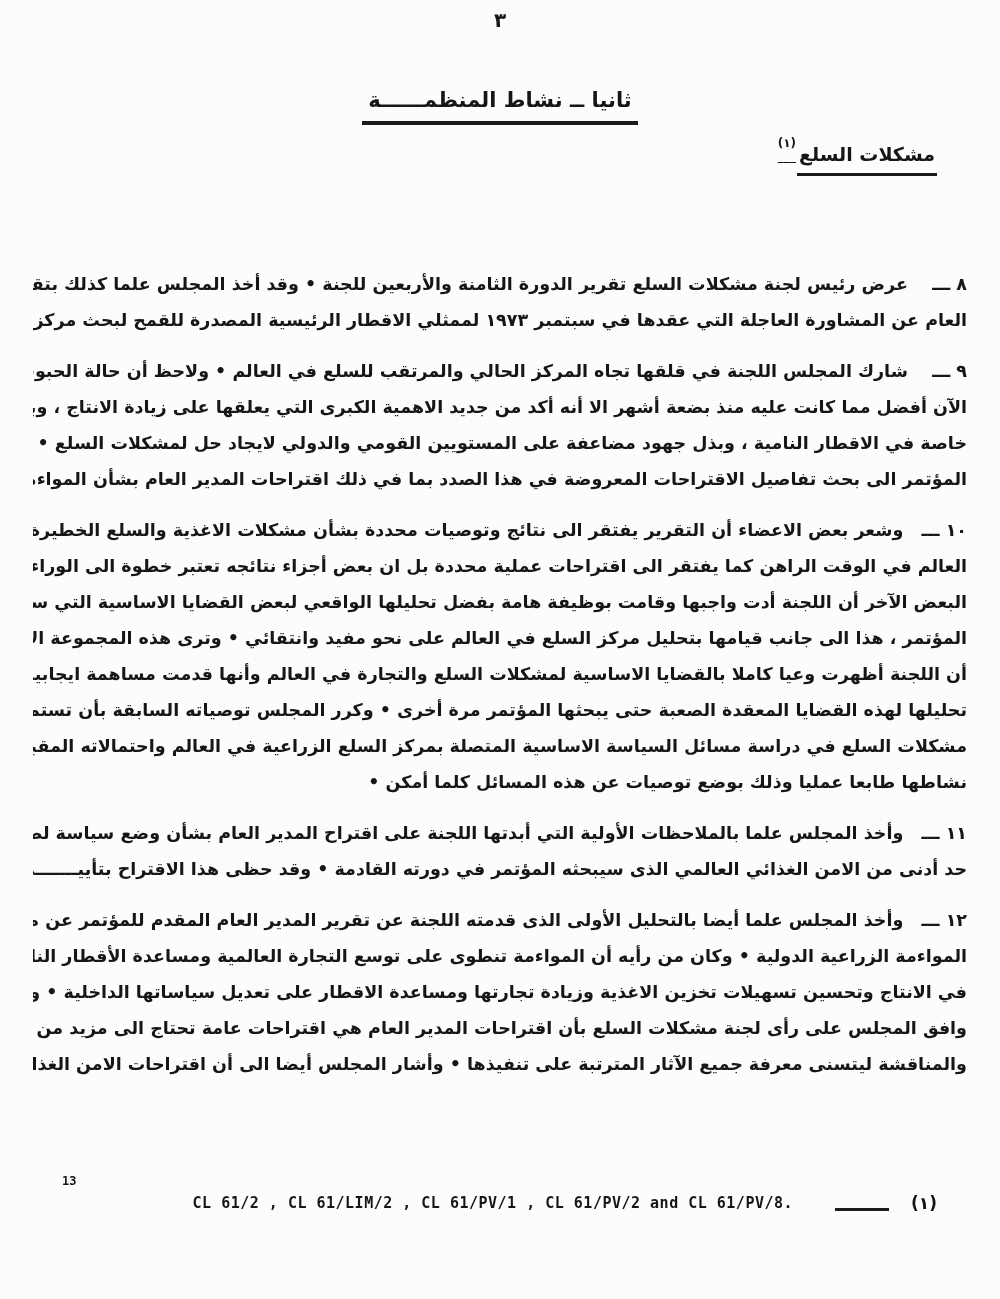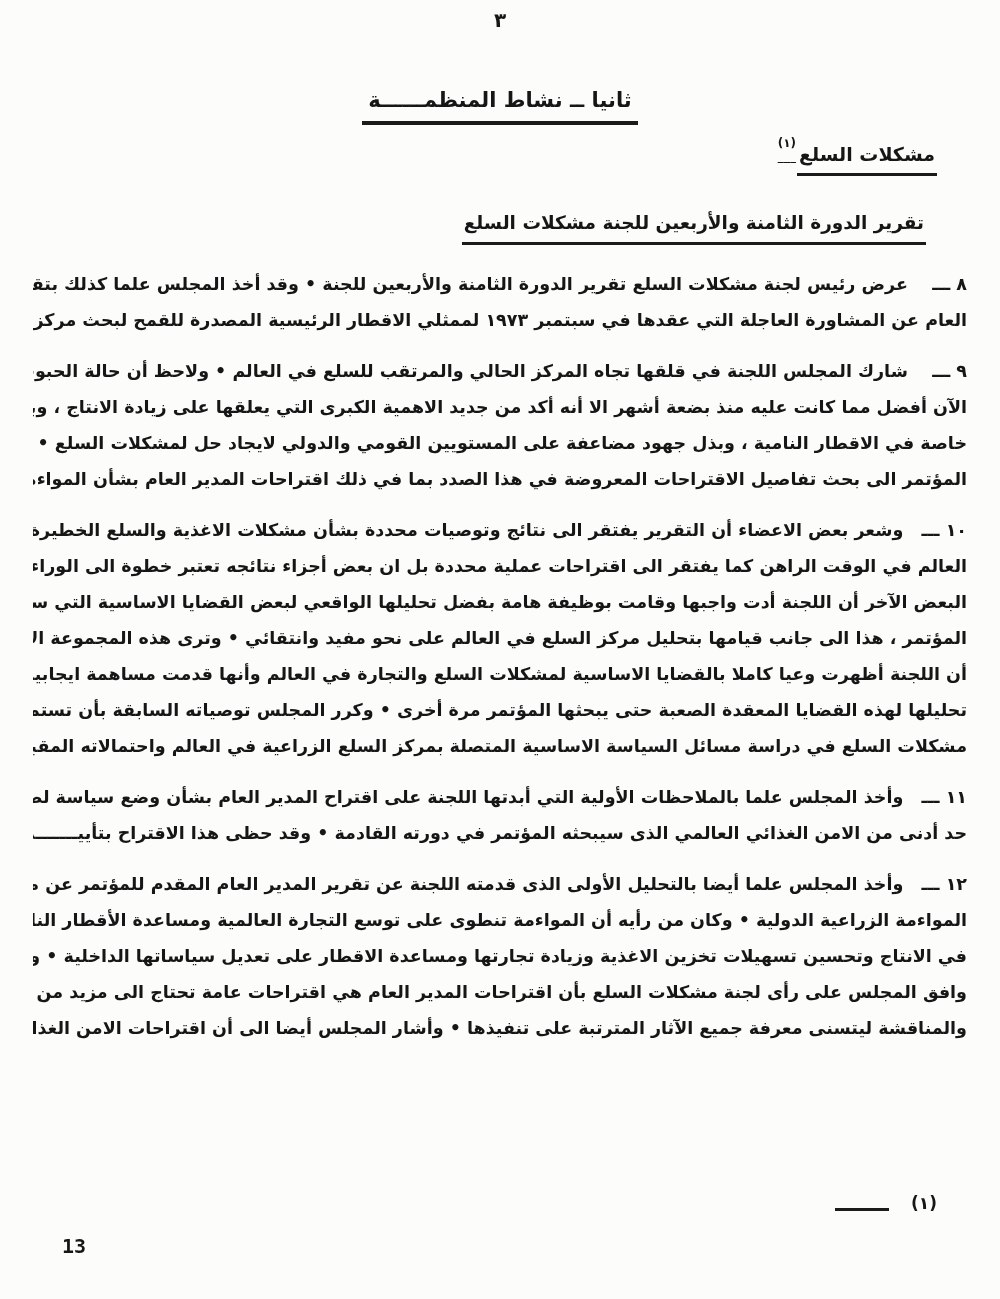--- a/index.html
+++ b/index.html
@@ -111,79 +111,78 @@
     direction: ltr;
     unicode-bidi: embed;
     font-family: "DejaVu Sans Mono", monospace;
     font-size: 15px;
     font-weight: bold;
     line-height: 22px;
     letter-spacing: 0.5px;
   }
   .page-num-bottom {
     position: absolute;
-    top: 1234px;
+    top: 1174px;
     left: 62px;
     font-family: "DejaVu Sans Mono", monospace;
-    font-size: 20px;
+    font-size: 12px;
     font-weight: bold;
   }
 </style>
 </head>
 <body>
 
 <div class="page">
 
   <div class="page-num-top">٣</div>
 
   <h1 class="section-heading">
     <span class="underline">ثانيا ــ نشاط المنظمــــــة</span>
   </h1>
 
   <h2 class="doc-title">
     <span class="underline">مشكلات السلع</span><sup>(١)</sup>
   </h2>
 
-  <h3 class="doc-subtitle">
-    <span class="underline">تقرير الدورة الثامنة والأربعين للجنة مشكلات السلع</span>
-  </h3>
 
   <div class="body-text" id="paragraphs">
       <div class="paragraph">
         <div class="line">٨ ـــ&nbsp;&nbsp;&nbsp; عرض رئيس لجنة مشكلات السلع تقرير الدورة الثامنة والأربعين للجنة • وقد أخذ المجلس علما كذلك بتقرير المديـــــر</div>
         <div class="line">العام عن المشاورة العاجلة التي عقدها في سبتمبر ١٩٧٣ لممثلي الاقطار الرئيسية المصدرة للقمح لبحث مركز الحبوب فـــي</div>
       </div>
       <div class="paragraph">
         <div class="line">٩ ـــ&nbsp;&nbsp;&nbsp; شارك المجلس اللجنة في قلقها تجاه المركز الحالي والمرتقب للسلع في العالم • ولاحظ أن حالة الحبوب تبــــــدو</div>
         <div class="line">الآن أفضل مما كانت عليه منذ بضعة أشهر الا أنه أكد من جديد الاهمية الكبرى التي يعلقها على زيادة الانتاج ، وبصفـــة</div>
         <div class="line">خاصة في الاقطار النامية ، وبذل جهود مضاعفة على المستويين القومي والدولي لايجاد حل لمشكلات السلع • ودعا المجلس</div>
         <div class="line">المؤتمر الى بحث تفاصيل الاقتراحات المعروضة في هذا الصدد بما في ذلك اقتراحات المدير العام بشأن المواءمة الزراعية</div>
       </div>
       <div class="paragraph">
         <div class="line">١٠ ـــ&nbsp;&nbsp; وشعر بعض الاعضاء أن التقرير يفتقر الى نتائج وتوصيات محددة بشأن مشكلات الاغذية والسلع الخطيرة التي يواجهها</div>
         <div class="line">العالم في الوقت الراهن كما يفتقر الى اقتراحات عملية محددة بل ان بعض أجزاء نتائجه تعتبر خطوة الى الوراء • ورأى</div>
         <div class="line">البعض الآخر أن اللجنة أدت واجبها وقامت بوظيفة هامة بفضل تحليلها الواقعي لبعض القضايا الاساسية التي سيبحثهـــــا</div>
         <div class="line">المؤتمر ، هذا الى جانب قيامها بتحليل مركز السلع في العالم على نحو مفيد وانتقائي • وترى هذه المجموعة الاخــــــيرة</div>
         <div class="line">أن اللجنة أظهرت وعيا كاملا بالقضايا الاساسية لمشكلات السلع والتجارة في العالم وأنها قدمت مساهمة ايجابية بفضـــــل</div>
         <div class="line">تحليلها لهذه القضايا المعقدة الصعبة حتى يبحثها المؤتمر مرة أخرى • وكرر المجلس توصياته السابقة بأن تستمر لجنـــة</div>
         <div class="line">مشكلات السلع في دراسة مسائل السياسة الاساسية المتصلة بمركز السلع الزراعية في العالم واحتمالاته المقبلة وأن يأخــــذ</div>
+        <div class="line short">نشاطها طابعا عمليا وذلك بوضع توصيات عن هذه المسائل كلما أمكن •</div>
       </div>
       <div class="paragraph">
         <div class="line">١١ ـــ&nbsp;&nbsp; وأخذ المجلس علما بالملاحظات الأولية التي أبدتها اللجنة على اقتراح المدير العام بشأن وضع سياسة لضمـــــــان</div>
         <div class="line">حد أدنى من الامن الغذائي العالمي الذى سيبحثه المؤتمر في دورته القادمة • وقد حظى هذا الاقتراح بتأييـــــــد</div>
       </div>
       <div class="paragraph">
         <div class="line">١٢ ـــ&nbsp;&nbsp; وأخذ المجلس علما أيضا بالتحليل الأولى الذى قدمته اللجنة عن تقرير المدير العام المقدم للمؤتمر عن موضـــــــوع</div>
         <div class="line">المواءمة الزراعية الدولية • وكان من رأيه أن المواءمة تنطوى على توسع التجارة العالمية ومساعدة الأقطار النامية على التوسع</div>
         <div class="line">في الانتاج وتحسين تسهيلات تخزين الاغذية وزيادة تجارتها ومساعدة الاقطار على تعديل سياساتها الداخلية • وقـــــد</div>
         <div class="line">وافق المجلس على رأى لجنة مشكلات السلع بأن اقتراحات المدير العام هي اقتراحات عامة تحتاج الى مزيد من التحديــــــد</div>
         <div class="line">والمناقشة ليتسنى معرفة جميع الآثار المترتبة على تنفيذها • وأشار المجلس أيضا الى أن اقتراحات الامن الغذائــــــــي</div>
       </div>
     </div>
 
   <div class="footnote">
     <span class="fn-ref">(١)</span>
     <span class="fn-rule"></span>
+    <span class="fn-text">CL 61/2 , CL 61/LIM/2 , CL 61/PV/1 , CL 61/PV/2 and CL 61/PV/8.</span>
   </div>
 
   <div class="page-num-bottom">13</div>
 
 </div>
 
 </body></html>

